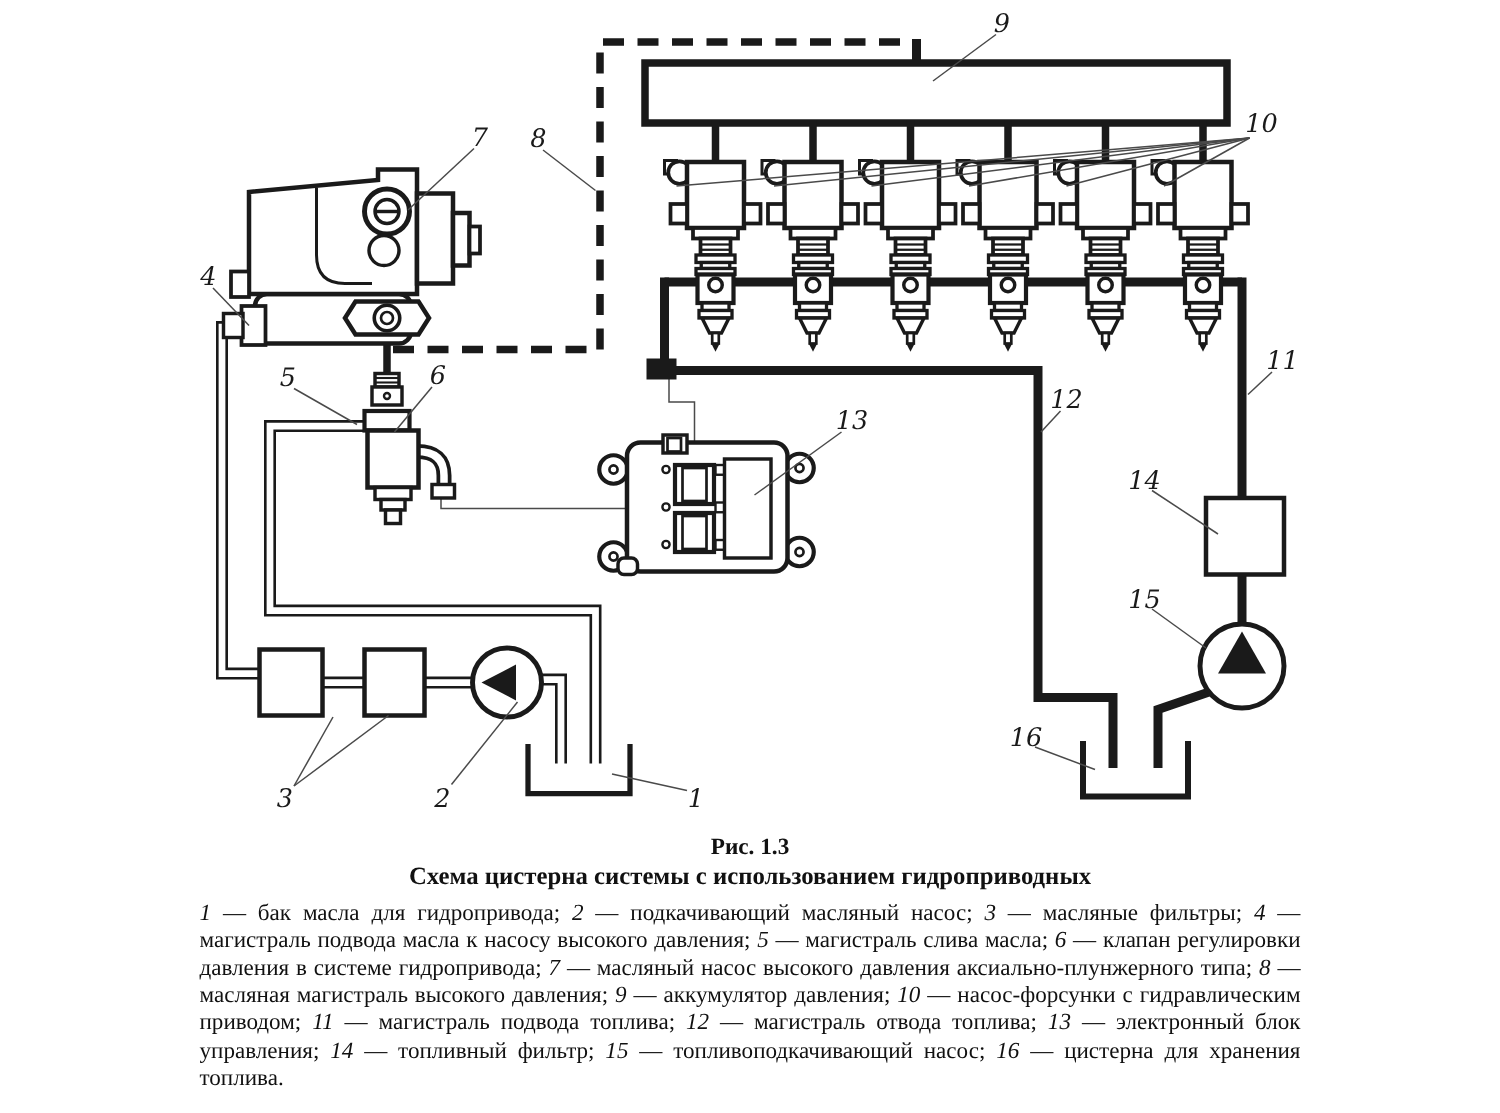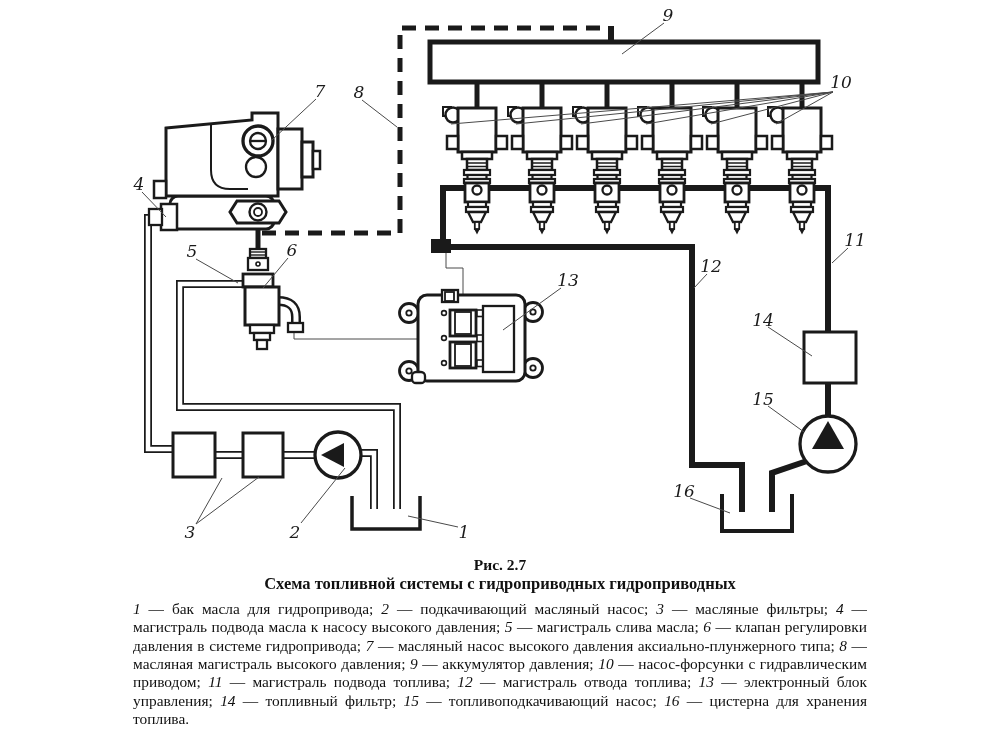--- a/index.html
+++ b/index.html
@@ -222,17 +222,17 @@
     <text class="co" x="855" y="246" text-anchor="middle">11</text>
     <text class="co" x="711" y="272" text-anchor="middle">12</text>
     <text class="co" x="568" y="286" text-anchor="middle">13</text>
     <text class="co" x="763" y="326" text-anchor="middle">14</text>
     <text class="co" x="763" y="405" text-anchor="middle">15</text>
     <text class="co" x="684" y="497" text-anchor="middle">16</text>
   </g>
 </svg>
 
 <div class="caption">
-  <div class="fig-num">Рис. 2.7</div>
-  <div class="fig-title">Схема топливной системы с гидроприводных гидроприводных</div>
+  <div class="fig-num">Рис. 1.3</div>
+  <div class="fig-title">Схема цистерна системы с использованием гидроприводных</div>
   <p class="legend" id="legend-text"><i>1</i> — бак масла для гидропривода; <i>2</i> — подкачивающий масляный насос; <i>3</i> — масляные фильтры; <i>4</i> — магистраль подвода масла к насосу высокого давления; <i>5</i> — магистраль слива масла; <i>6</i> — клапан регулировки давления в системе гидропривода; <i>7</i> — масляный насос высокого давления аксиально-плунжерного типа; <i>8</i> — масляная магистраль высокого давления; <i>9</i> — аккумулятор давления; <i>10</i> — насос-форсунки с гидравлическим приводом; <i>11</i> — магистраль подвода топлива; <i>12</i> — магистраль отвода топлива; <i>13</i> — электронный блок управления; <i>14</i> — топливный фильтр; <i>15</i> — топливоподкачивающий насос; <i>16</i> — цистерна для хранения топлива.</p>
 </div>
 </div>
 
 </body></html>

